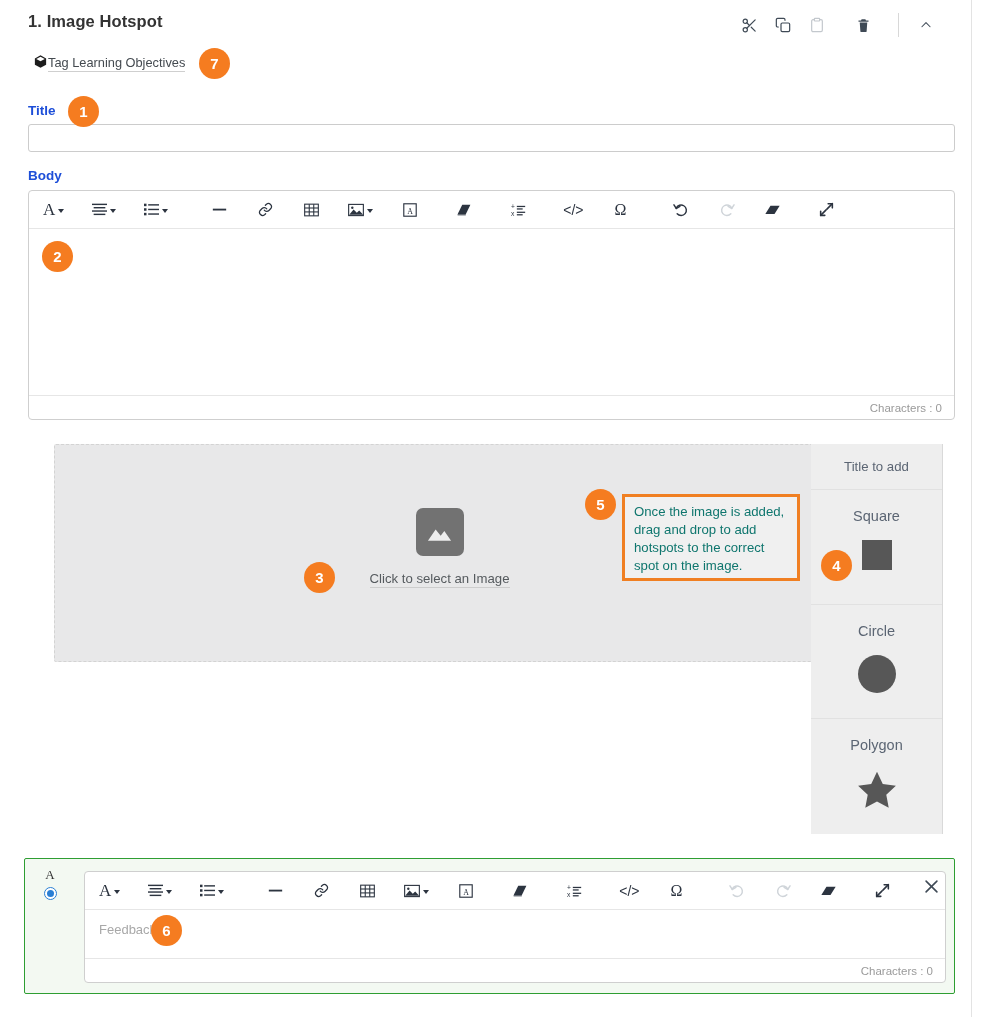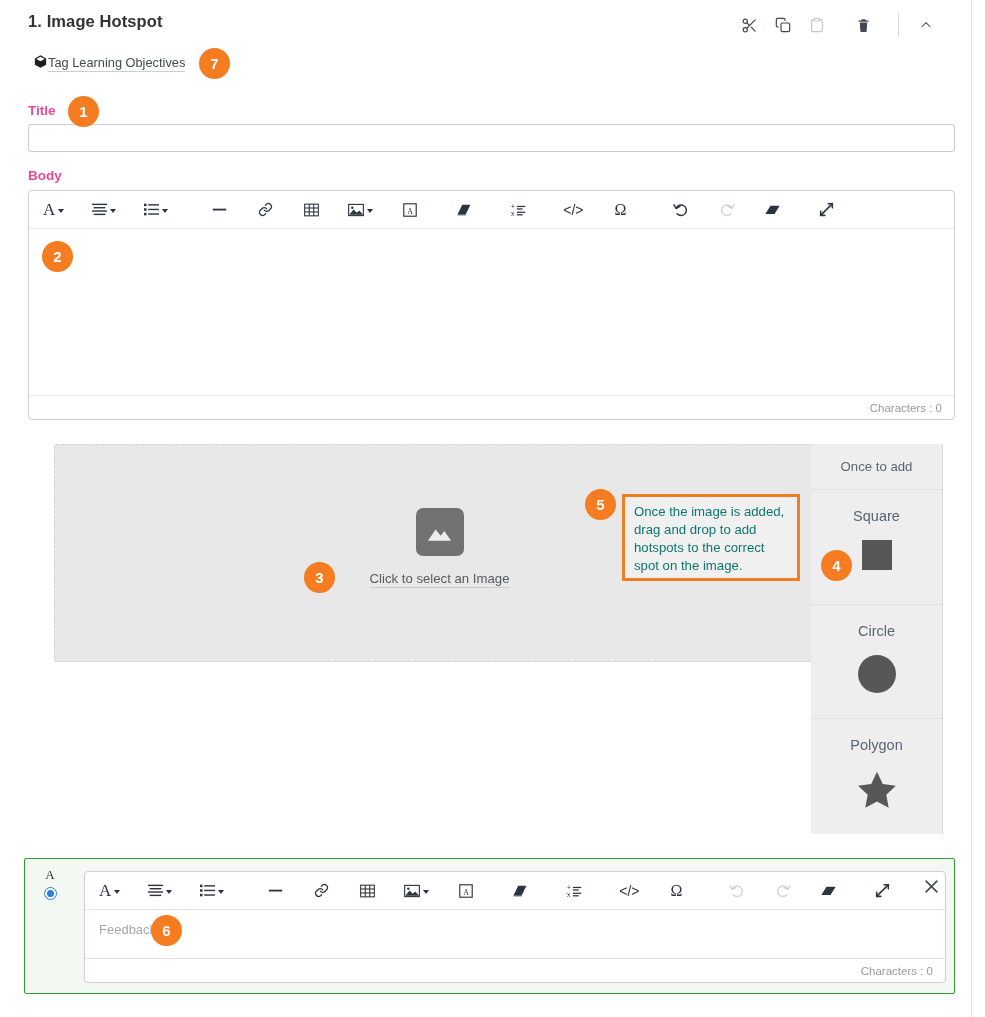--- a/index.html
+++ b/index.html
@@ -72,21 +72,21 @@
     font-size: 12.8px;
     color: #444a50;
     border-bottom: 1px solid #cfcfcf;
     padding-bottom: 1px;
   }
 
   .field-label {
     position: absolute;
     font-size: 13.5px;
     font-weight: bold;
-    color: #ec4899;
+    color: #1d4ed8;
     text-align: center;
   }
   #lbl-title { left: 28px; top: 103px; }
   #lbl-body  { left: 28px; top: 168px; }
 
   .title-input {
     position: absolute;
     left: 28px; top: 124px;
     width: 927px; height: 28px;
     border: 1px solid #cccccc;
@@ -544,21 +544,21 @@
       <svg width="27" height="22" viewBox="0 0 28 22" fill="#ededed">
         <path d="M2 20 L10 8.5 L15.2 15 L19 10 L26 20 Z"></path>
       </svg>
     </div>
     <div class="dz-text">Click to select an Image</div>
   </div>
 
   <div class="callout">Once the image is added, drag and drop to add hotspots to the correct spot on the image.</div>
 
   <div class="shapes">
-    <div class="shapes-head">Once to add</div>
+    <div class="shapes-head">Title to add</div>
 
     <div class="shape-cell">
       <div class="shape-name">Square</div>
       <div class="shp-square"></div>
     </div>
 
     <div class="shape-cell">
       <div class="shape-name">Circle</div>
       <div class="shp-circle"></div>
     </div>

